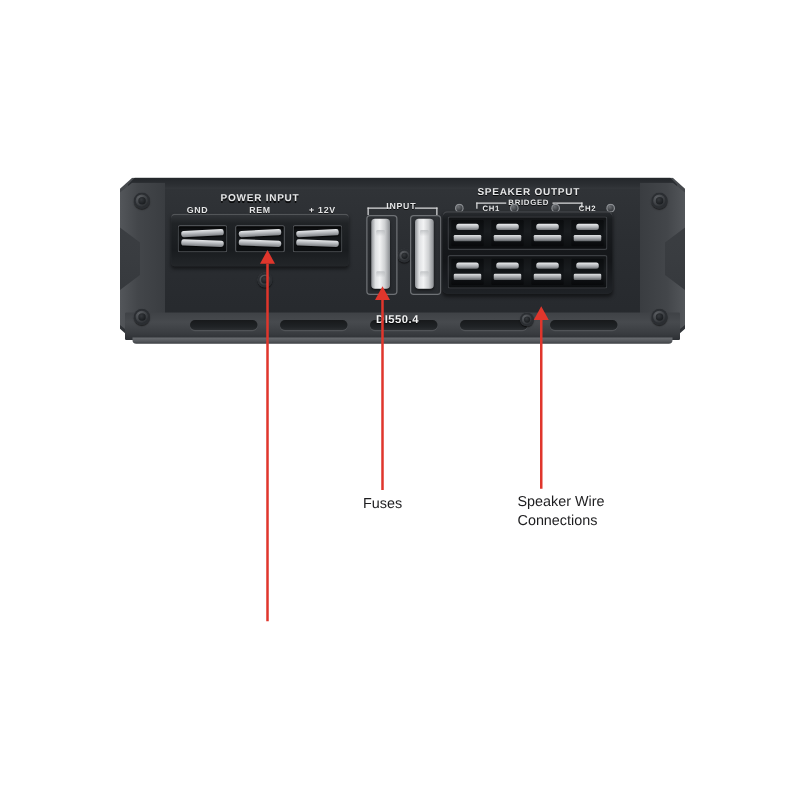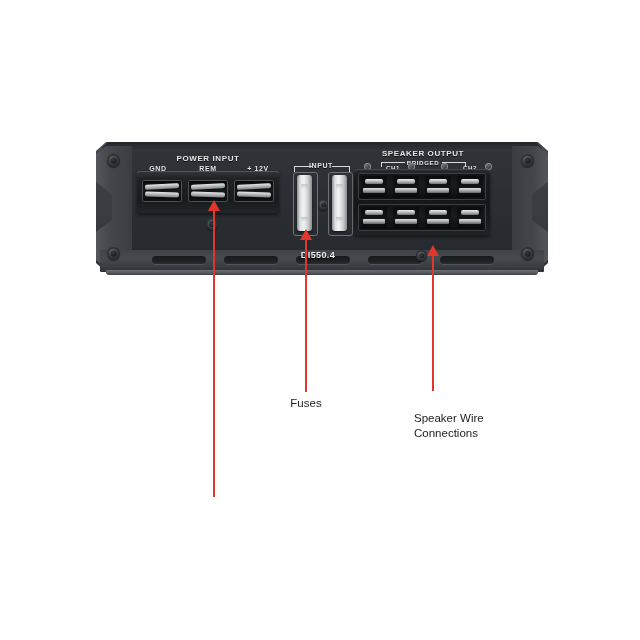--- a/index.html
+++ b/index.html
@@ -330,16 +330,16 @@
 
   <div class="arrow-head" style="left:208px;top:200px;"></div>
   <div class="arrow-line" style="left:213px;top:211px;height:286px;"></div>
 
   <div class="arrow-head" style="left:300px;top:229px;"></div>
   <div class="arrow-line" style="left:305px;top:240px;height:152px;"></div>
   <div class="callout ctr" style="left:306px;top:396px;">Fuses</div>
 
   <div class="arrow-head" style="left:427px;top:245px;"></div>
   <div class="arrow-line" style="left:432px;top:256px;height:135px;"></div>
-  <div class="callout" style="left:414px;top:395px;margin-top:16px;">Speaker Wire
+  <div class="callout" style="left:414px;top:395px;">Speaker Wire
 Connections</div>
 
 </div>
 
 </body></html>

